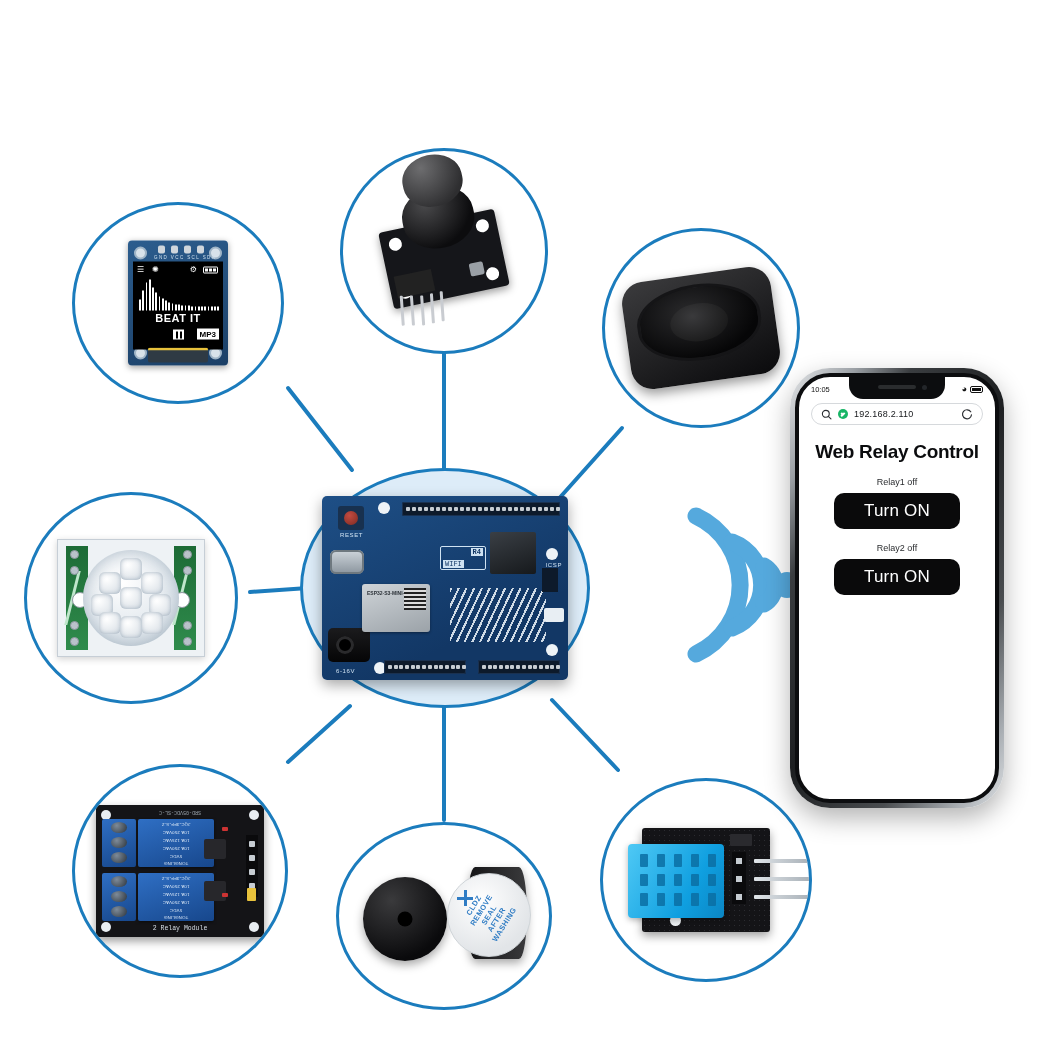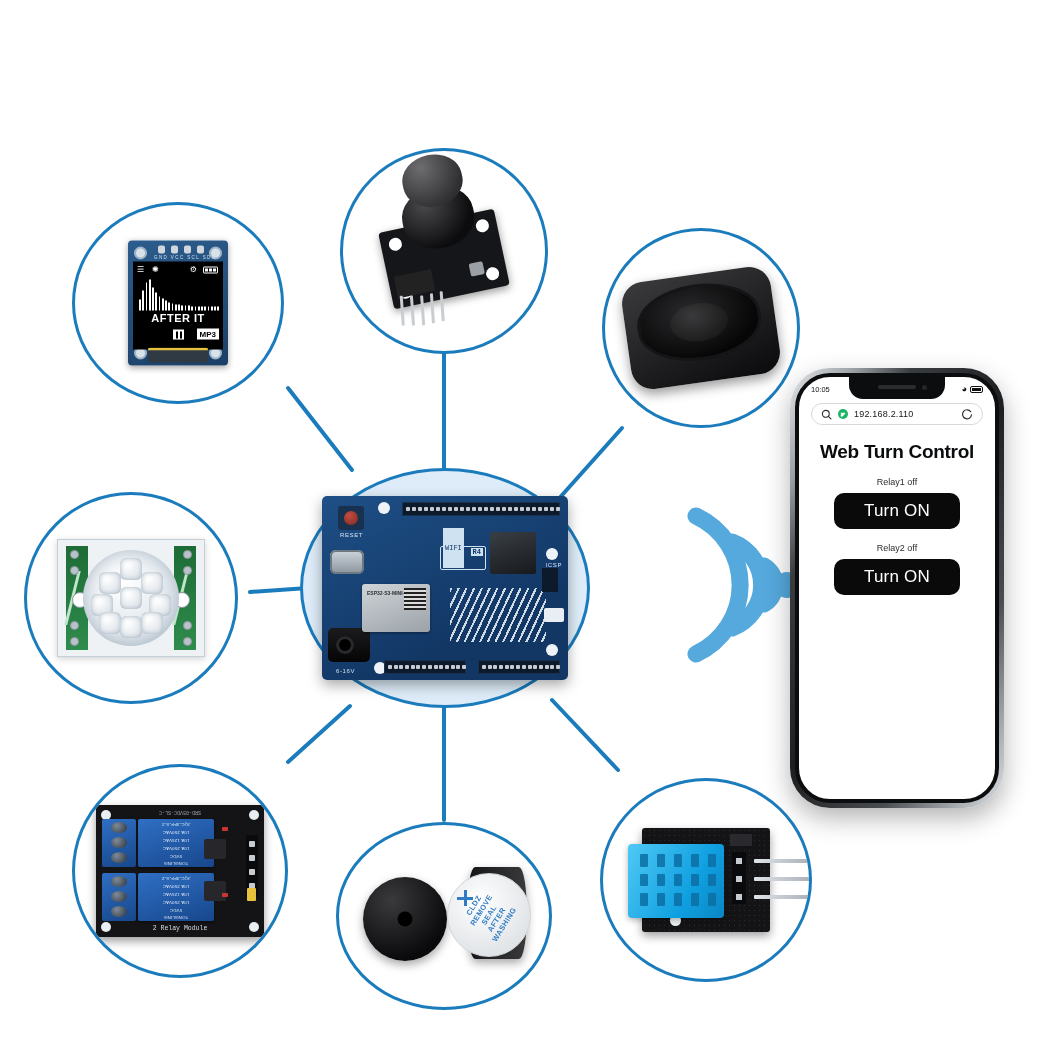--- a/index.html
+++ b/index.html
@@ -133,21 +133,21 @@
     background:repeating-linear-gradient(0deg,#222 0 2px,#ddd 2px 4px),
                repeating-linear-gradient(90deg,#222 0 2px,transparent 2px 4px);}
   .ard-esplbl{position:absolute;left:5px;top:6px;color:#2c3238;font-size:5px;font-weight:bold;}
   .ard-chip{position:absolute;right:32px;top:36px;width:46px;height:42px;
     background:linear-gradient(160deg,#3a3f45,#16191c);border-radius:2px;}
   .ard-wifibox{position:absolute;left:118px;top:50px;width:44px;height:22px;
     border:1px solid #cfe2f2;border-radius:2px;}
   .ard-wifibox b{position:absolute;right:2px;top:1px;background:#cfe2f2;color:#123765;
     font-size:7px;line-height:8px;padding:0 2px;font-family:"Liberation Mono",monospace;}
   .ard-wifibox u{position:absolute;left:2px;bottom:1px;background:#cfe2f2;color:#123765;
-    font-size:7px;line-height:8px;padding:16px 2px;text-decoration:none;
+    font-size:7px;line-height:8px;padding:0 2px;text-decoration:none;
     font-family:"Liberation Mono",monospace;}
   .ard-matrix{position:absolute;left:128px;top:92px;width:96px;height:54px;
     background:repeating-linear-gradient(115deg,#d9e3ec 0 2px,transparent 2px 7px);
     opacity:.95;}
   .ard-icsp{position:absolute;right:10px;top:72px;width:16px;height:24px;background:#0d1a2b;}
   .ard-conn{position:absolute;right:4px;bottom:58px;width:20px;height:14px;
     background:#e8eef3;border-radius:2px;}
 
   
   .relay{position:absolute;left:50%;top:50%;transform:translate(-50%,-50%);
@@ -321,21 +321,21 @@
             <span style="height: 14%;"></span>
             <span style="height: 14%;"></span>
             <span style="height: 13%;"></span>
             <span style="height: 13%;"></span>
             <span style="height: 12%;"></span>
             <span style="height: 12%;"></span>
             <span style="height: 12%;"></span>
             <span style="height: 11%;"></span>
             <span style="height: 11%;"></span>
           </div>
-        <div class="oled-title">AFTER IT</div>
+        <div class="oled-title">BEAT IT</div>
         <div class="oled-pause">
             <i></i>
             <i></i>
           </div>
         <div class="oled-mp3">MP3</div>
       </div>
       <div class="oled-flex"></div>
     </div>
   </div>
 
@@ -616,21 +616,21 @@
           <circle cx="7" cy="7" r="5" fill="none" stroke="#2c2f33" stroke-width="1.6"></circle>
           <line x1="10.6" y1="10.6" x2="14.5" y2="14.5" stroke="#2c2f33" stroke-width="1.6" stroke-linecap="round"></line>
         </svg>
         <span class="lock-dot"></span>
         <span class="url-text">192.168.2.110</span>
         <svg width="12" height="12" viewBox="0 0 16 16" style="margin-left:auto;">
           <path d="M13 5 A6 6 0 1 0 14 9" fill="none" stroke="#2c2f33" stroke-width="1.6" stroke-linecap="round"></path>
         </svg>
       </div>
 
-      <div class="page-title">Web Turn Control</div>
+      <div class="page-title">Web Relay Control</div>
 
       <div class="relay-label" style="top:100px;">Relay1 off</div>
       <div class="turn-btn" style="top:116px;">Turn ON</div>
 
       <div class="relay-label" style="top:166px;">Relay2 off</div>
       <div class="turn-btn" style="top:182px;">Turn ON</div>
     </div>
   </div>
 
 </div>

